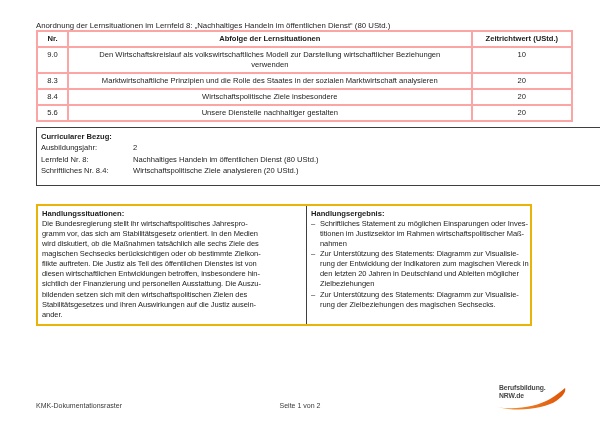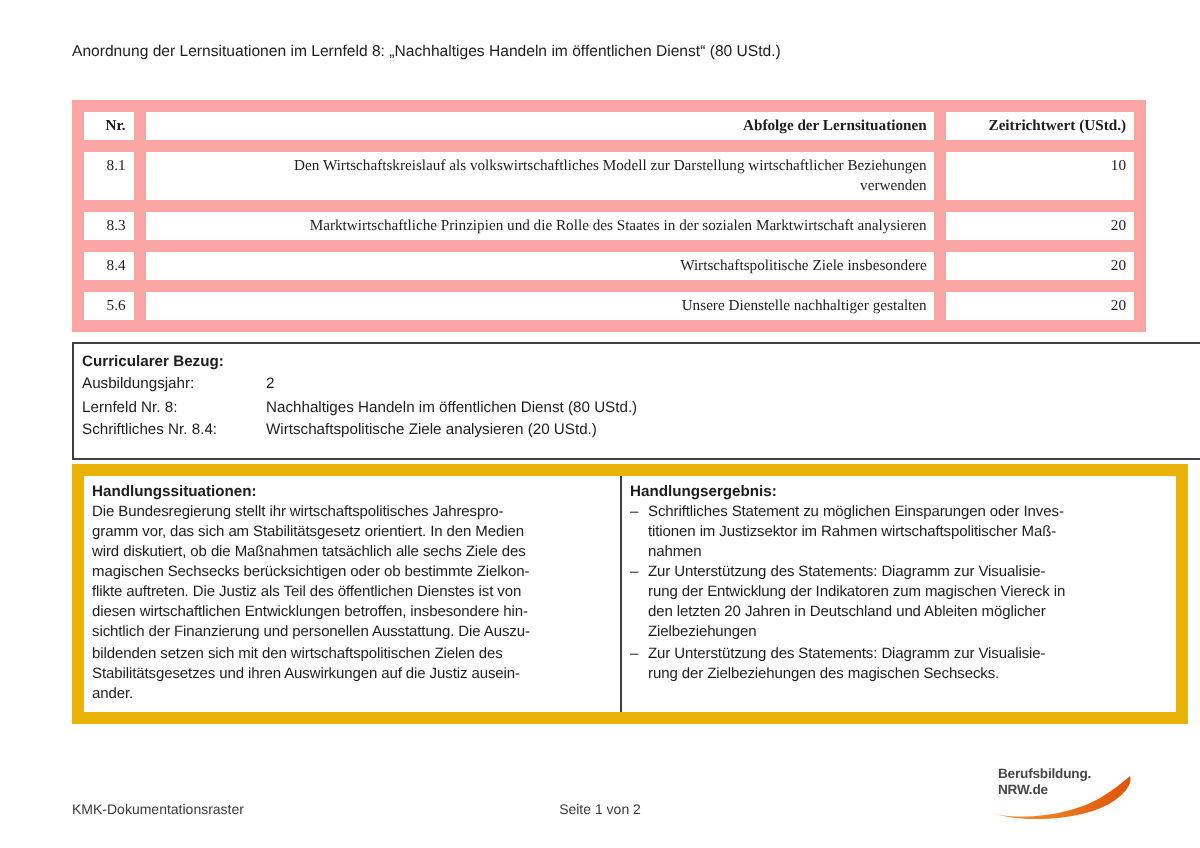--- a/index.html
+++ b/index.html
@@ -17,36 +17,35 @@
     padding: 21px 28px 0 36px;
   }
   .doc-title {
     font-size: 8.6px;
     font-weight: bold;
     margin: 0 0 9px 0;
     letter-spacing: 0.1px;
   }
   .doc-subtitle {
     font-size: 7.8px;
-    margin: 0 0 20px 0;
+    margin: 0 0 0 0;
   }
   
   table.ls-table {
     border-collapse: collapse;
     table-layout: fixed;
     width: 537px;
   }
   table.ls-table th, table.ls-table td {
-    border: 6px solid #fca5a5;
+    border: 2px solid #fca5a5;
     font-size: 7.6px;
     padding: 2px 4px;
     vertical-align: top;
-    text-align: right;
+    text-align: center;
     overflow: hidden;
-    font-family: Liberation Serif, serif;
   }
   table.ls-table th { font-weight: bold; line-height: 10px; }
   table.ls-table td { line-height: 10px; }
   .col-nr { width: 30px; }
   .col-text { width: 390px; }
   .col-ustd { width: 97px; }
   .ws-pre { white-space: pre; }
   
   .curricular-box {
     margin-top: 5px;
@@ -59,24 +58,24 @@
     font-size: 7.6px; font-weight: bold; line-height: 11px;
   }
   .curricular-row {
     display: grid;
     grid-template-columns: 92px 1fr;
     font-size: 7.6px;
     line-height: 11.5px;
   }
   
   .handlung-box {
-    margin-top: 2px;
-    width: 558px;
-    box-sizing: border-box;
-    border: 6px solid #eab308;
+    margin-top: 18px;
+    width: 496px;
+    box-sizing: border-box;
+    border: 2px solid #eab308;
     display: grid;
     grid-template-columns: 269px 268px;
     min-height: 108px;
   }
   .handlung-col {
     box-sizing: border-box;
     padding: 2px 4px 4px 4px;
     overflow: hidden;
   }
   .handlung-col.left { border-right: 1px solid #3f3f3f; }
@@ -132,21 +131,21 @@
       </colgroup>
     <thead>
       <tr>
         <th>Nr.</th>
         <th>Abfolge der Lernsituationen</th>
         <th>Zeitrichtwert (UStd.)</th>
       </tr>
     </thead>
     <tbody>
       <tr>
-        <td>8.1</td>
+        <td>9.0</td>
         <td class="ws-pre">Den Wirtschaftskreislauf als volkswirtschaftliches Modell zur Darstellung wirtschaftlicher Beziehungen
 verwenden</td>
         <td>10</td>
       </tr>
       <tr>
         <td>8.3</td>
         <td class="ws-pre">Marktwirtschaftliche Prinzipien und die Rolle des Staates in der sozialen Marktwirtschaft analysieren</td>
         <td>20</td>
       </tr>
       <tr>

